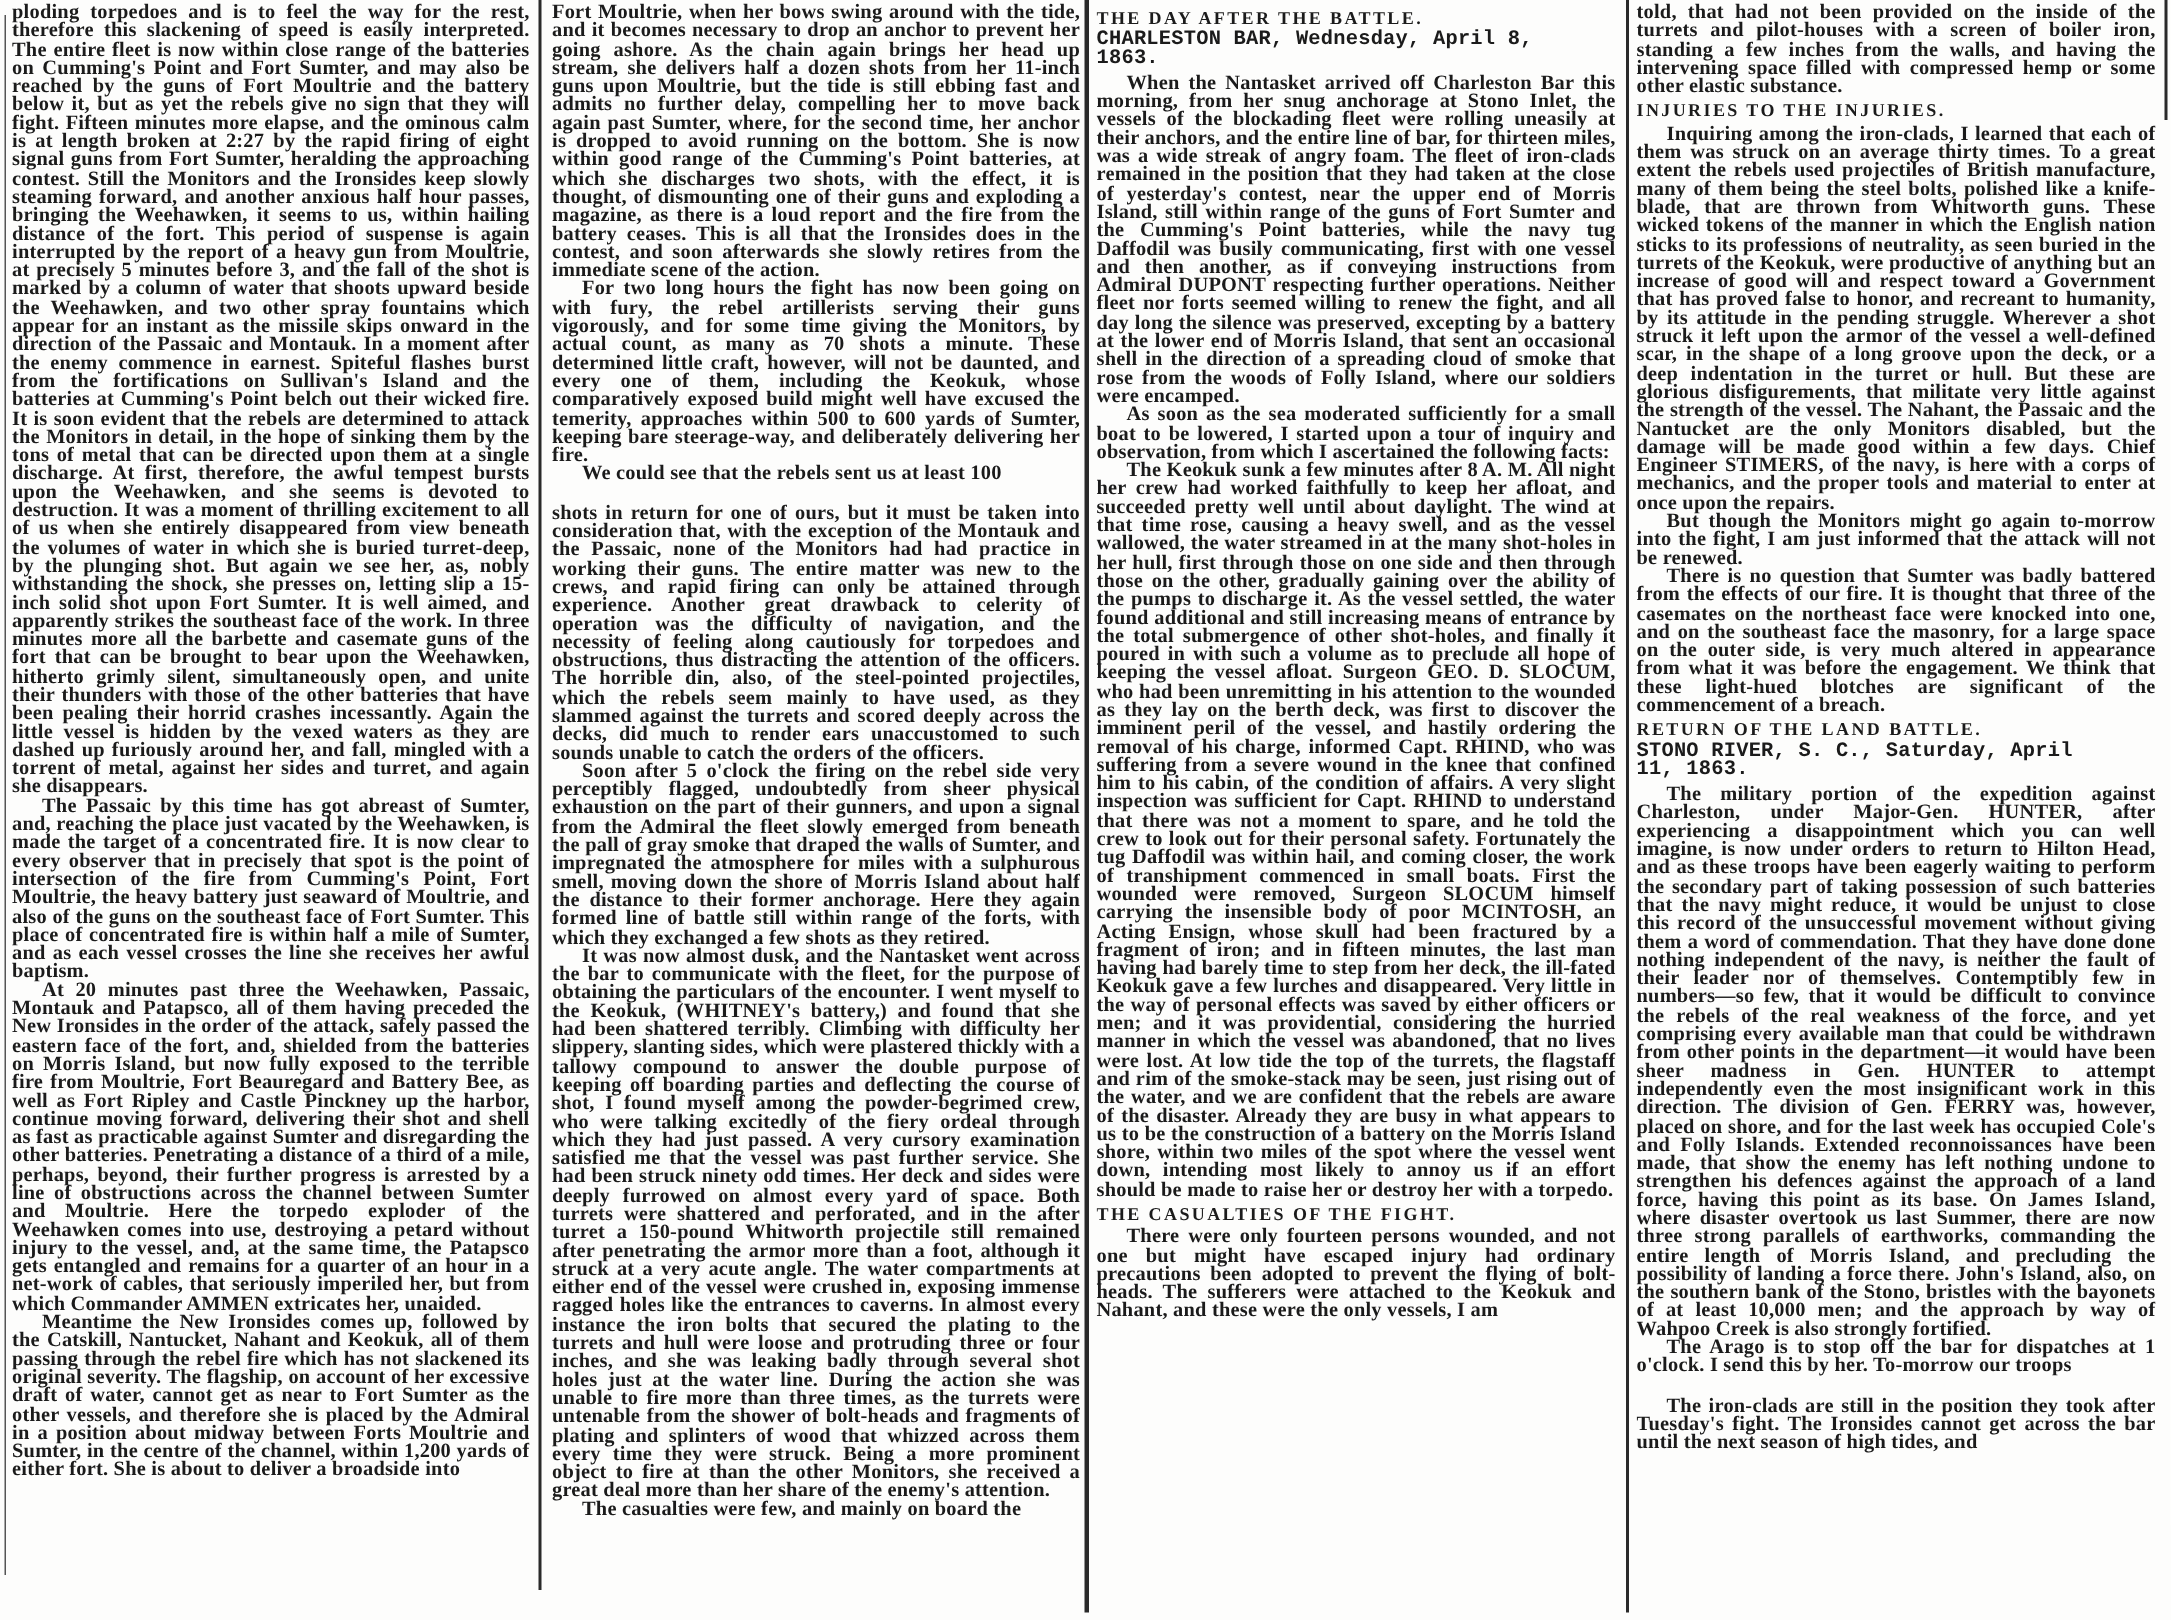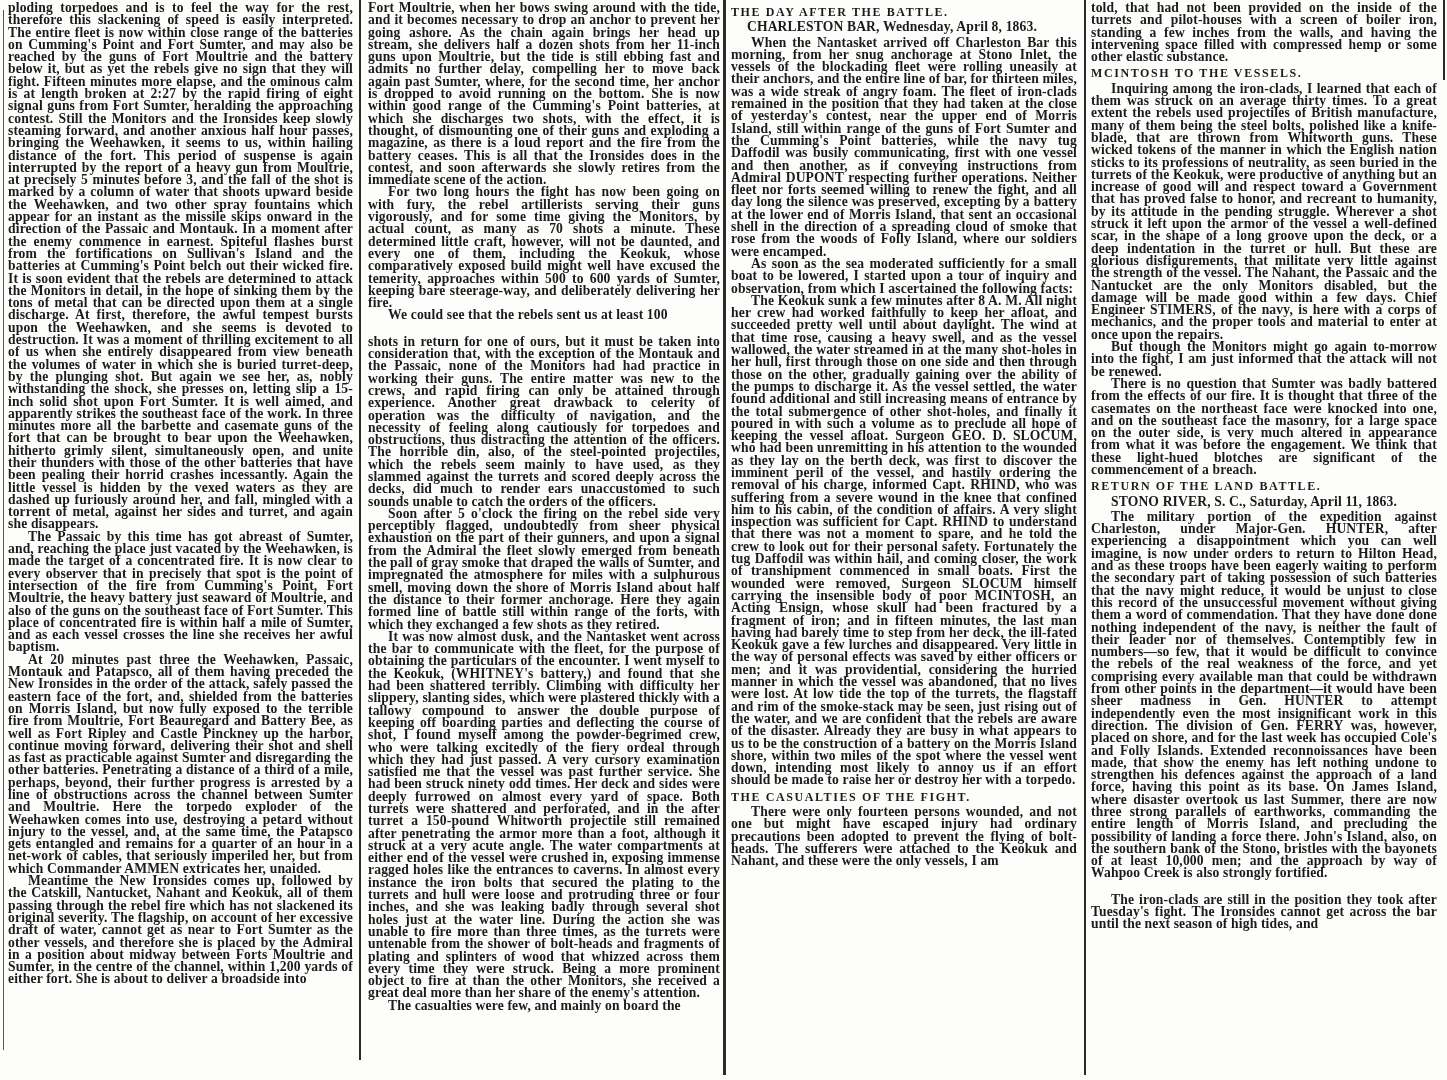--- a/index.html
+++ b/index.html
@@ -15,21 +15,21 @@
     font-size: 13.6px; line-height: 12.3px;
     text-align: justify; letter-spacing: 0.15px;
     font-weight: bold;
   }
   .col p { margin: 0; text-indent: 0; }
   .col p.ind { text-indent: 20px; }
   .col .head {
     text-align: left; font-size: 12px; letter-spacing: 1.6px;
     font-weight: bold; margin: 4px 0 3px 0;
   }
-  .col .dateline { text-align: right; padding-right: 40px; margin-bottom: 3px; }
+  .col .dateline { text-align: left; padding-right: 40px; margin-bottom: 3px; font-family: Liberation Mono, monospace; }
   .col .gap { height: 14px; }
   .col1 { left: 8px;   width: 345px; height: 1078px; }
   .col2 { left: 368px; width: 352px; height: 1078px; }
   .col3 { left: 731px; width: 346px; height: 1078px; }
   .col4 { left: 1091px; width: 346px; height: 1078px; }
   .rule { position: absolute; top: 0; width: 2px; background: #2a2a2a; }
   .rule.r1 { left: 359px; height: 1060px; }
   .rule.r2 { left: 723px; height: 1075px; width: 3px; }
   .rule.r3 { left: 1084px; height: 1075px; }
   .rule.r0 { left: 3px; top: 10px; height: 1040px; width: 1px; background: #555; }
@@ -65,23 +65,24 @@
       <div class="head">THE DAY AFTER THE BATTLE.</div>
       <div class="dateline">CHARLESTON BAR, Wednesday, April 8, 1863.</div>
       <p class="ind">When the Nantasket arrived off Charleston Bar this morning, from her snug anchorage at Stono Inlet, the vessels of the blockading fleet were rolling uneasily at their anchors, and the entire line of bar, for thirteen miles, was a wide streak of angry foam. The fleet of iron-clads remained in the position that they had taken at the close of yesterday's contest, near the upper end of Morris Island, still within range of the guns of Fort Sumter and the Cumming's Point batteries, while the navy tug Daffodil was busily communicating, first with one vessel and then another, as if conveying instructions from Admiral DUPONT respecting further operations. Neither fleet nor forts seemed willing to renew the fight, and all day long the silence was preserved, excepting by a battery at the lower end of Morris Island, that sent an occasional shell in the direction of a spreading cloud of smoke that rose from the woods of Folly Island, where our soldiers were encamped.</p>
       <p class="ind">As soon as the sea moderated sufficiently for a small boat to be lowered, I started upon a tour of inquiry and observation, from which I ascertained the following facts:</p>
       <p class="ind">The Keokuk sunk a few minutes after 8 A. M. All night her crew had worked faithfully to keep her afloat, and succeeded pretty well until about daylight. The wind at that time rose, causing a heavy swell, and as the vessel wallowed, the water streamed in at the many shot-holes in her hull, first through those on one side and then through those on the other, gradually gaining over the ability of the pumps to discharge it. As the vessel settled, the water found additional and still increasing means of entrance by the total submergence of other shot-holes, and finally it poured in with such a volume as to preclude all hope of keeping the vessel afloat. Surgeon GEO. D. SLOCUM, who had been unremitting in his attention to the wounded as they lay on the berth deck, was first to discover the imminent peril of the vessel, and hastily ordering the removal of his charge, informed Capt. RHIND, who was suffering from a severe wound in the knee that confined him to his cabin, of the condition of affairs. A very slight inspection was sufficient for Capt. RHIND to understand that there was not a moment to spare, and he told the crew to look out for their personal safety. Fortunately the tug Daffodil was within hail, and coming closer, the work of transhipment commenced in small boats. First the wounded were removed, Surgeon SLOCUM himself carrying the insensible body of poor MCINTOSH, an Acting Ensign, whose skull had been fractured by a fragment of iron; and in fifteen minutes, the last man having had barely time to step from her deck, the ill-fated Keokuk gave a few lurches and disappeared. Very little in the way of personal effects was saved by either officers or men; and it was providential, considering the hurried manner in which the vessel was abandoned, that no lives were lost. At low tide the top of the turrets, the flagstaff and rim of the smoke-stack may be seen, just rising out of the water, and we are confident that the rebels are aware of the disaster. Already they are busy in what appears to us to be the construction of a battery on the Morris Island shore, within two miles of the spot where the vessel went down, intending most likely to annoy us if an effort should be made to raise her or destroy her with a torpedo.</p>
       <div class="head">THE CASUALTIES OF THE FIGHT.</div>
       <p class="ind">There were only fourteen persons wounded, and not one but might have escaped injury had ordinary precautions been adopted to prevent the flying of bolt-heads. The sufferers were attached to the Keokuk and Nahant, and these were the only vessels, I am</p>
     </div>
   <div class="col col4">
       <p>told, that had not been provided on the inside of the turrets and pilot-houses with a screen of boiler iron, standing a few inches from the walls, and having the intervening space filled with compressed hemp or some other elastic substance.</p>
-      <div class="head">MCINTOSH TO THE VESSELS.</div>
+      <div class="head">INJURIES TO THE INJURIES.</div>
       <p class="ind">Inquiring among the iron-clads, I learned that each of them was struck on an average thirty times. To a great extent the rebels used projectiles of British manufacture, many of them being the steel bolts, polished like a knife-blade, that are thrown from Whitworth guns. These wicked tokens of the manner in which the English nation sticks to its professions of neutrality, as seen buried in the turrets of the Keokuk, were productive of anything but an increase of good will and respect toward a Government that has proved false to honor, and recreant to humanity, by its attitude in the pending struggle. Wherever a shot struck it left upon the armor of the vessel a well-defined scar, in the shape of a long groove upon the deck, or a deep indentation in the turret or hull. But these are glorious disfigurements, that militate very little against the strength of the vessel. The Nahant, the Passaic and the Nantucket are the only Monitors disabled, but the damage will be made good within a few days. Chief Engineer STIMERS, of the navy, is here with a corps of mechanics, and the proper tools and material to enter at once upon the repairs.</p>
       <p class="ind">But though the Monitors might go again to-morrow into the fight, I am just informed that the attack will not be renewed.</p>
       <p class="ind">There is no question that Sumter was badly battered from the effects of our fire. It is thought that three of the casemates on the northeast face were knocked into one, and on the southeast face the masonry, for a large space on the outer side, is very much altered in appearance from what it was before the engagement. We think that these light-hued blotches are significant of the commencement of a breach.</p>
       <div class="head">RETURN OF THE LAND BATTLE.</div>
       <div class="dateline">STONO RIVER, S. C., Saturday, April 11, 1863.</div>
       <p class="ind">The military portion of the expedition against Charleston, under Major-Gen. HUNTER, after experiencing a disappointment which you can well imagine, is now under orders to return to Hilton Head, and as these troops have been eagerly waiting to perform the secondary part of taking possession of such batteries that the navy might reduce, it would be unjust to close this record of the unsuccessful movement without giving them a word of commendation. That they have done done nothing independent of the navy, is neither the fault of their leader nor of themselves. Contemptibly few in numbers—so few, that it would be difficult to convince the rebels of the real weakness of the force, and yet comprising every available man that could be withdrawn from other points in the department—it would have been sheer madness in Gen. HUNTER to attempt independently even the most insignificant work in this direction. The division of Gen. FERRY was, however, placed on shore, and for the last week has occupied Cole's and Folly Islands. Extended reconnoissances have been made, that show the enemy has left nothing undone to strengthen his defences against the approach of a land force, having this point as its base. On James Island, where disaster overtook us last Summer, there are now three strong parallels of earthworks, commanding the entire length of Morris Island, and precluding the possibility of landing a force there. John's Island, also, on the southern bank of the Stono, bristles with the bayonets of at least 10,000 men; and the approach by way of Wahpoo Creek is also strongly fortified.</p>
+      <p class="ind">The Arago is to stop off the bar for dispatches at 1 o'clock. I send this by her. To-morrow our troops</p>
       <div class="gap"></div>
       <p class="ind">The iron-clads are still in the position they took after Tuesday's fight. The Ironsides cannot get across the bar until the next season of high tides, and</p>
     </div>
 </div>
 
 </body></html>

